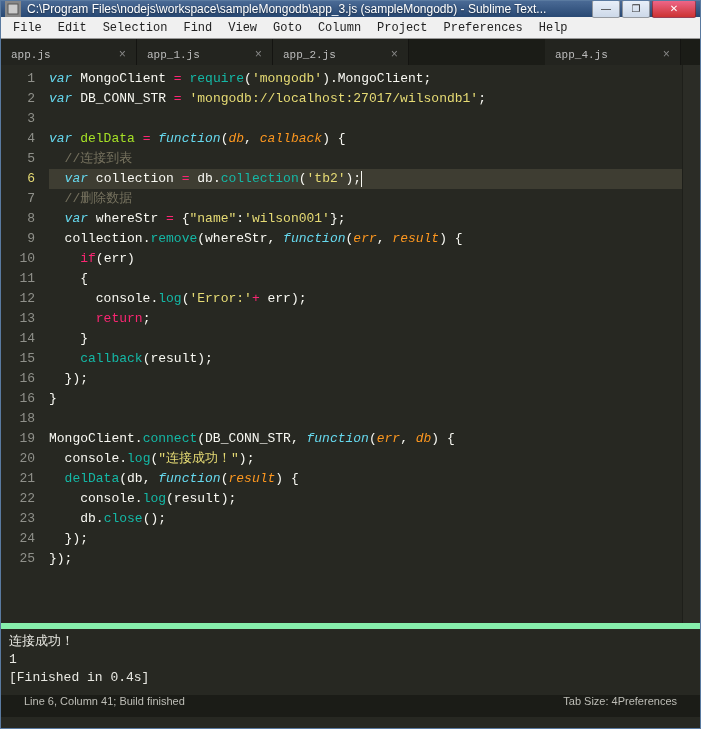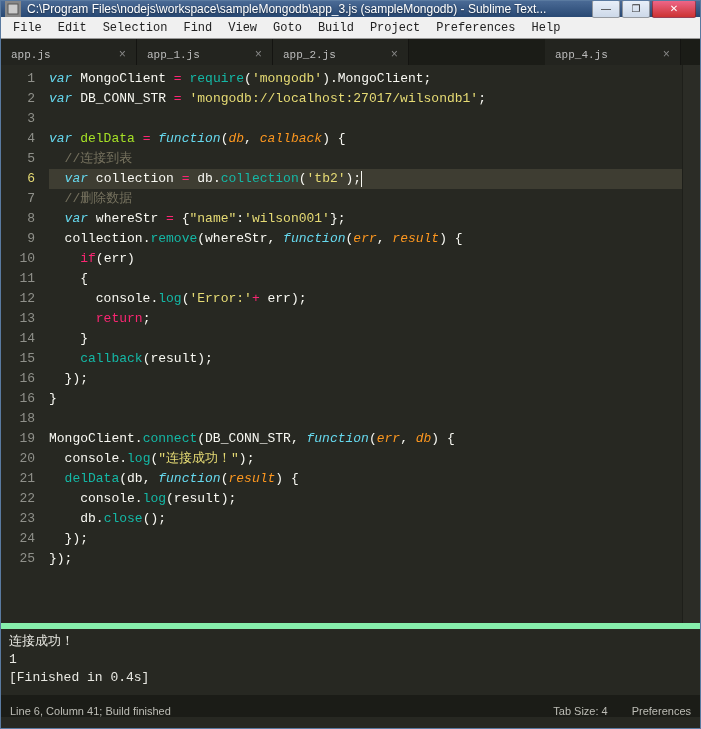--- a/index.html
+++ b/index.html
@@ -138,27 +138,27 @@
   font-size: 13px;
   line-height: 18px;
   white-space: pre-line;
 }
 
 .statusbar {
   height: 22px;
   background: #1b1c17;
   color: #bdbdb6;
   display: flex;
-  align-items: flex-end;
+  align-items: flex-start;
   font-family: "Segoe UI", Tahoma, sans-serif;
   font-size: 11px;
-  padding: 0 9px;
+  padding: 0 23px;
 }
 .statusbar .left { flex: 1; }
-.statusbar .seg { margin-left: 24px; }
+.statusbar .seg { }
 </style>
 </head>
 <body>
 
 <div class="titlebar">
   <span class="app-icon">
     <svg width="12" height="12" viewBox="0 0 12 12">
         <rect x="1" y="1" width="10" height="10" fill="#ccc" stroke="#555"></rect>
       </svg>
   </span>
@@ -170,21 +170,21 @@
   </div>
 </div>
 
 <div class="menubar" id="menubar">
     <span class="menu-item">File</span>
     <span class="menu-item">Edit</span>
     <span class="menu-item">Selection</span>
     <span class="menu-item">Find</span>
     <span class="menu-item">View</span>
     <span class="menu-item">Goto</span>
-    <span class="menu-item">Build</span>
+    <span class="menu-item">Column</span>
     <span class="menu-item">Project</span>
     <span class="menu-item">Preferences</span>
     <span class="menu-item">Help</span>
   </div>
 
 <div class="tabbar" id="tabbar">
     <div class="tab">
       <span>app.js</span>
       <span class="tab-close">×</span>
     </div>

